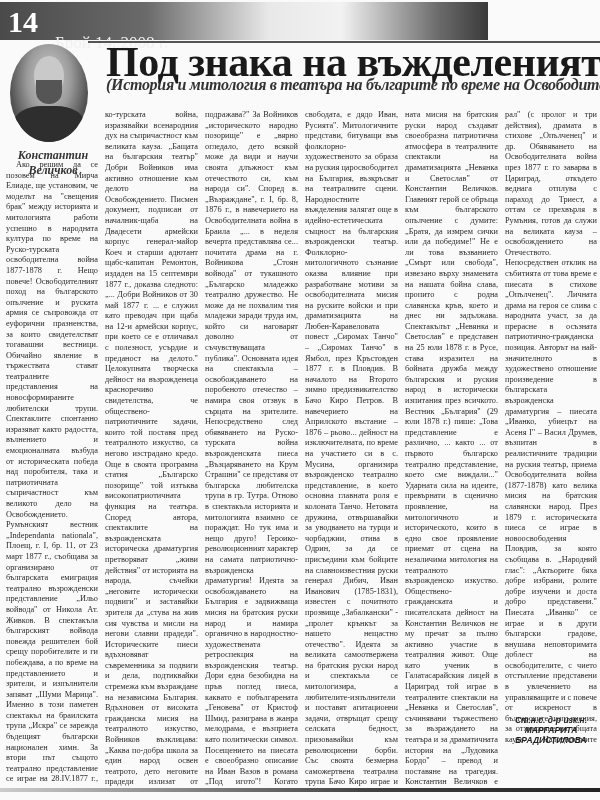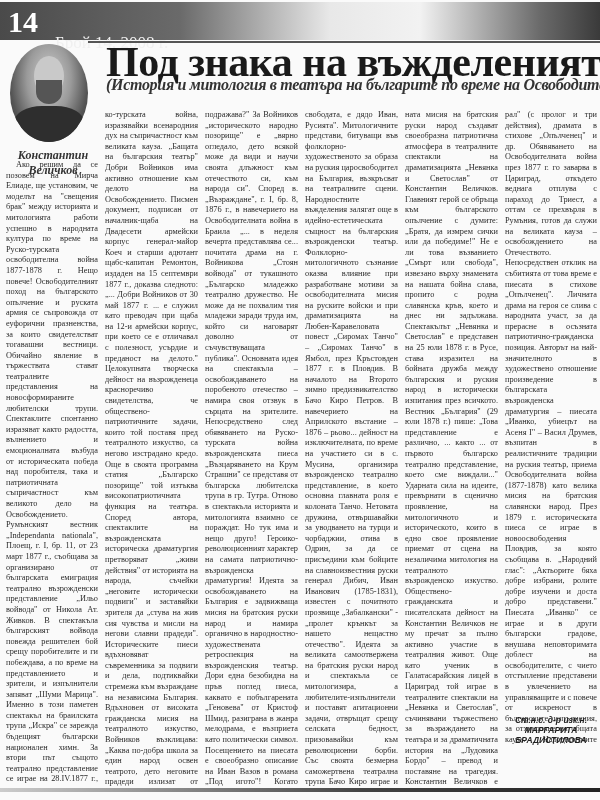--- a/index.html
+++ b/index.html
@@ -1,17 +1,17 @@
 <!DOCTYPE html>
 <html><head>
 <meta charset="utf-8">
 <style>
   html, body { margin:0; padding:0; }
   body { width:600px; height:800px; background:#fafafa; overflow:hidden; position:relative; font-family:"Liberation Serif", serif; color:#1e1e1e; }
-  .header { position:absolute; left:0; top:2px; width:600px; height:38px; background:linear-gradient(to right,#4a4a4a 0%,#6a6a6a 30%,#e8e8e8 55%,#f2f2f2 70%,#6a6a6a 90%,#3a3a3a 100%); }
+  .header { position:absolute; left:0; top:2px; width:488px; height:38px; background:linear-gradient(to right,#4a4a4a 0%,#6a6a6a 30%,#e8e8e8 55%,#f2f2f2 70%,#6a6a6a 90%,#3a3a3a 100%); }
   .page-num { position:absolute; left:8px; top:3px; font-size:30px; font-weight:bold; color:#fff; font-family:"Liberation Serif", serif; }
   .issue { position:absolute; left:55px; top:10px; font-size:17px; color:#f0f0f0;margin-top:21px; }
   .section { position:absolute; left:260px; top:2px; font-size:30px; color:#222; font-family:"Liberation Serif", serif; }
   .brand { position:absolute; right:8px; top:6px; font-size:22px; font-weight:bold; color:#fff; font-style:italic; font-family:"Liberation Sans", sans-serif; }
   .rule { position:absolute; left:88px; top:41px; width:512px; height:2px; background:#555; }
   .headline { position:absolute; left:106px; top:38px; width:494px; font-size:42px; font-weight:bold; font-family:"Liberation Serif", serif; letter-spacing:-0.5px; white-space:nowrap; color:#1a1a1a; }
   .subtitle { position:absolute; left:106px; top:76px; width:494px; font-size:16px; font-style:italic; font-weight:bold; color:#333; white-space:nowrap; letter-spacing:-0.3px; }
   .portrait { position:absolute; left:10px; top:44px; width:78px; height:98px; border-radius:50%; background:radial-gradient(ellipse at 50% 35%,#cfcfcf 0%,#9a9a9a 40%,#555 70%,#333 100%); overflow:hidden; }
   .portrait .face { position:absolute; left:24px; top:12px; width:30px; height:40px; border-radius:50%; background:#c9c9c9; }
   .portrait .beard { position:absolute; left:26px; top:36px; width:26px; height:24px; border-radius:0 0 50% 50%; background:#555; }

